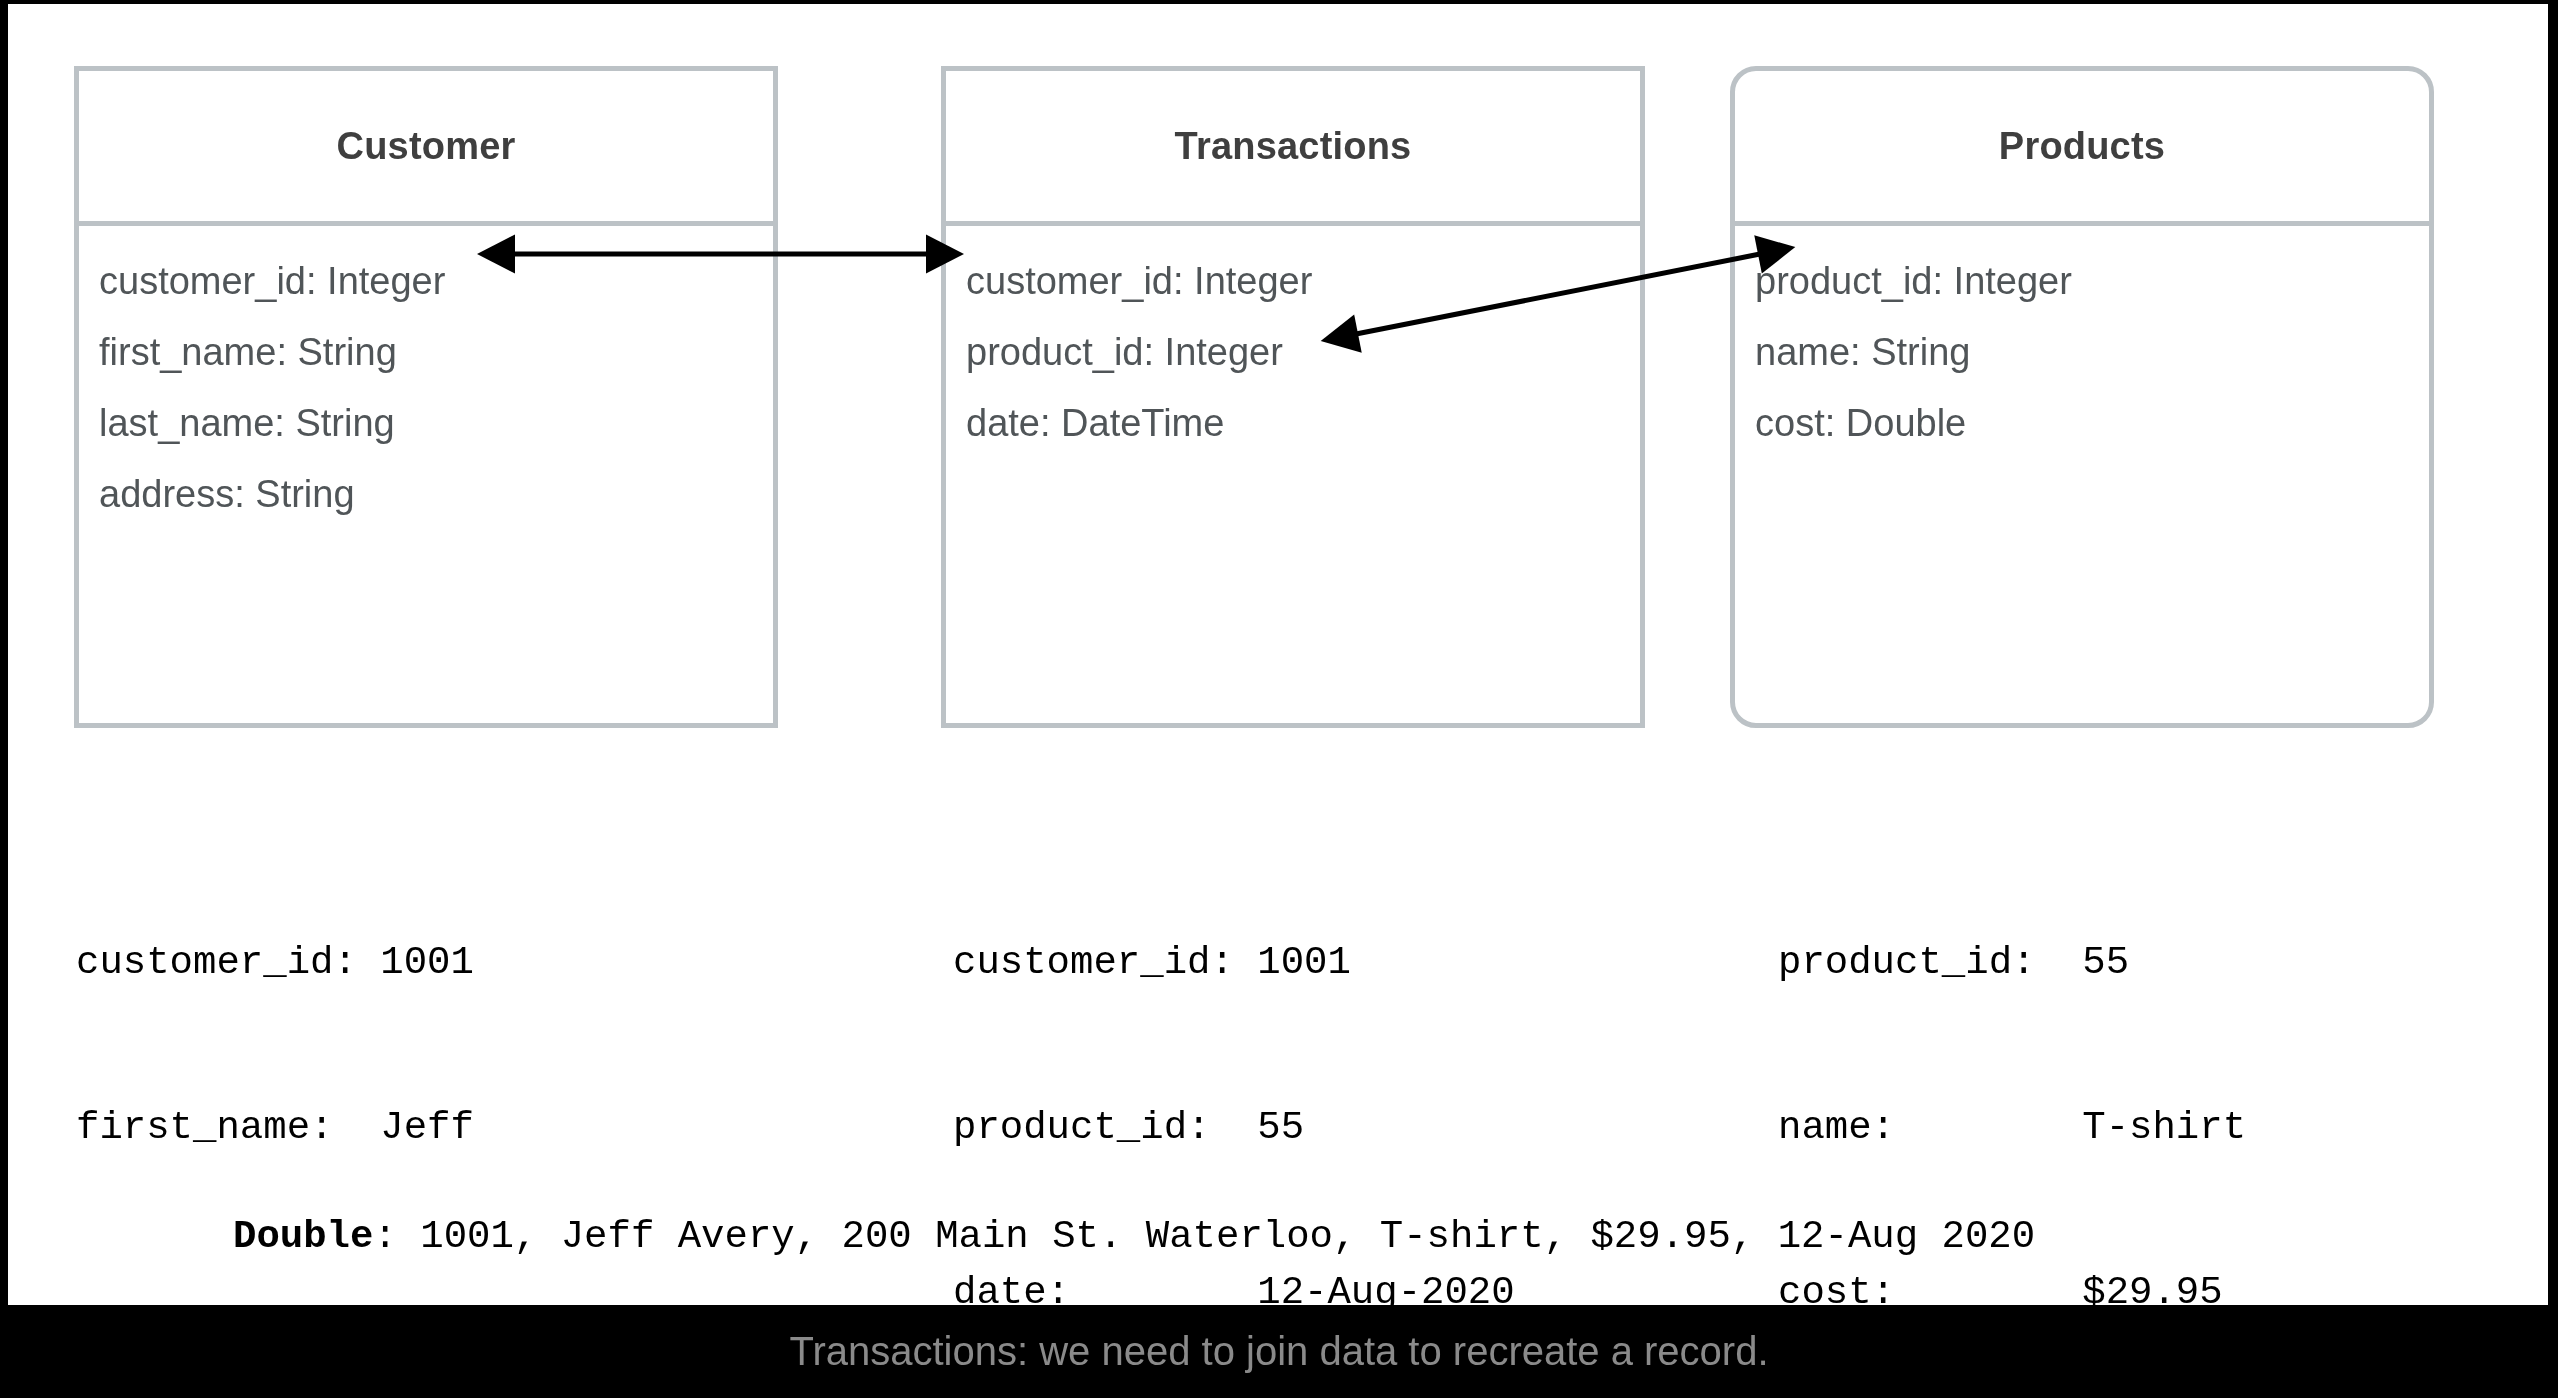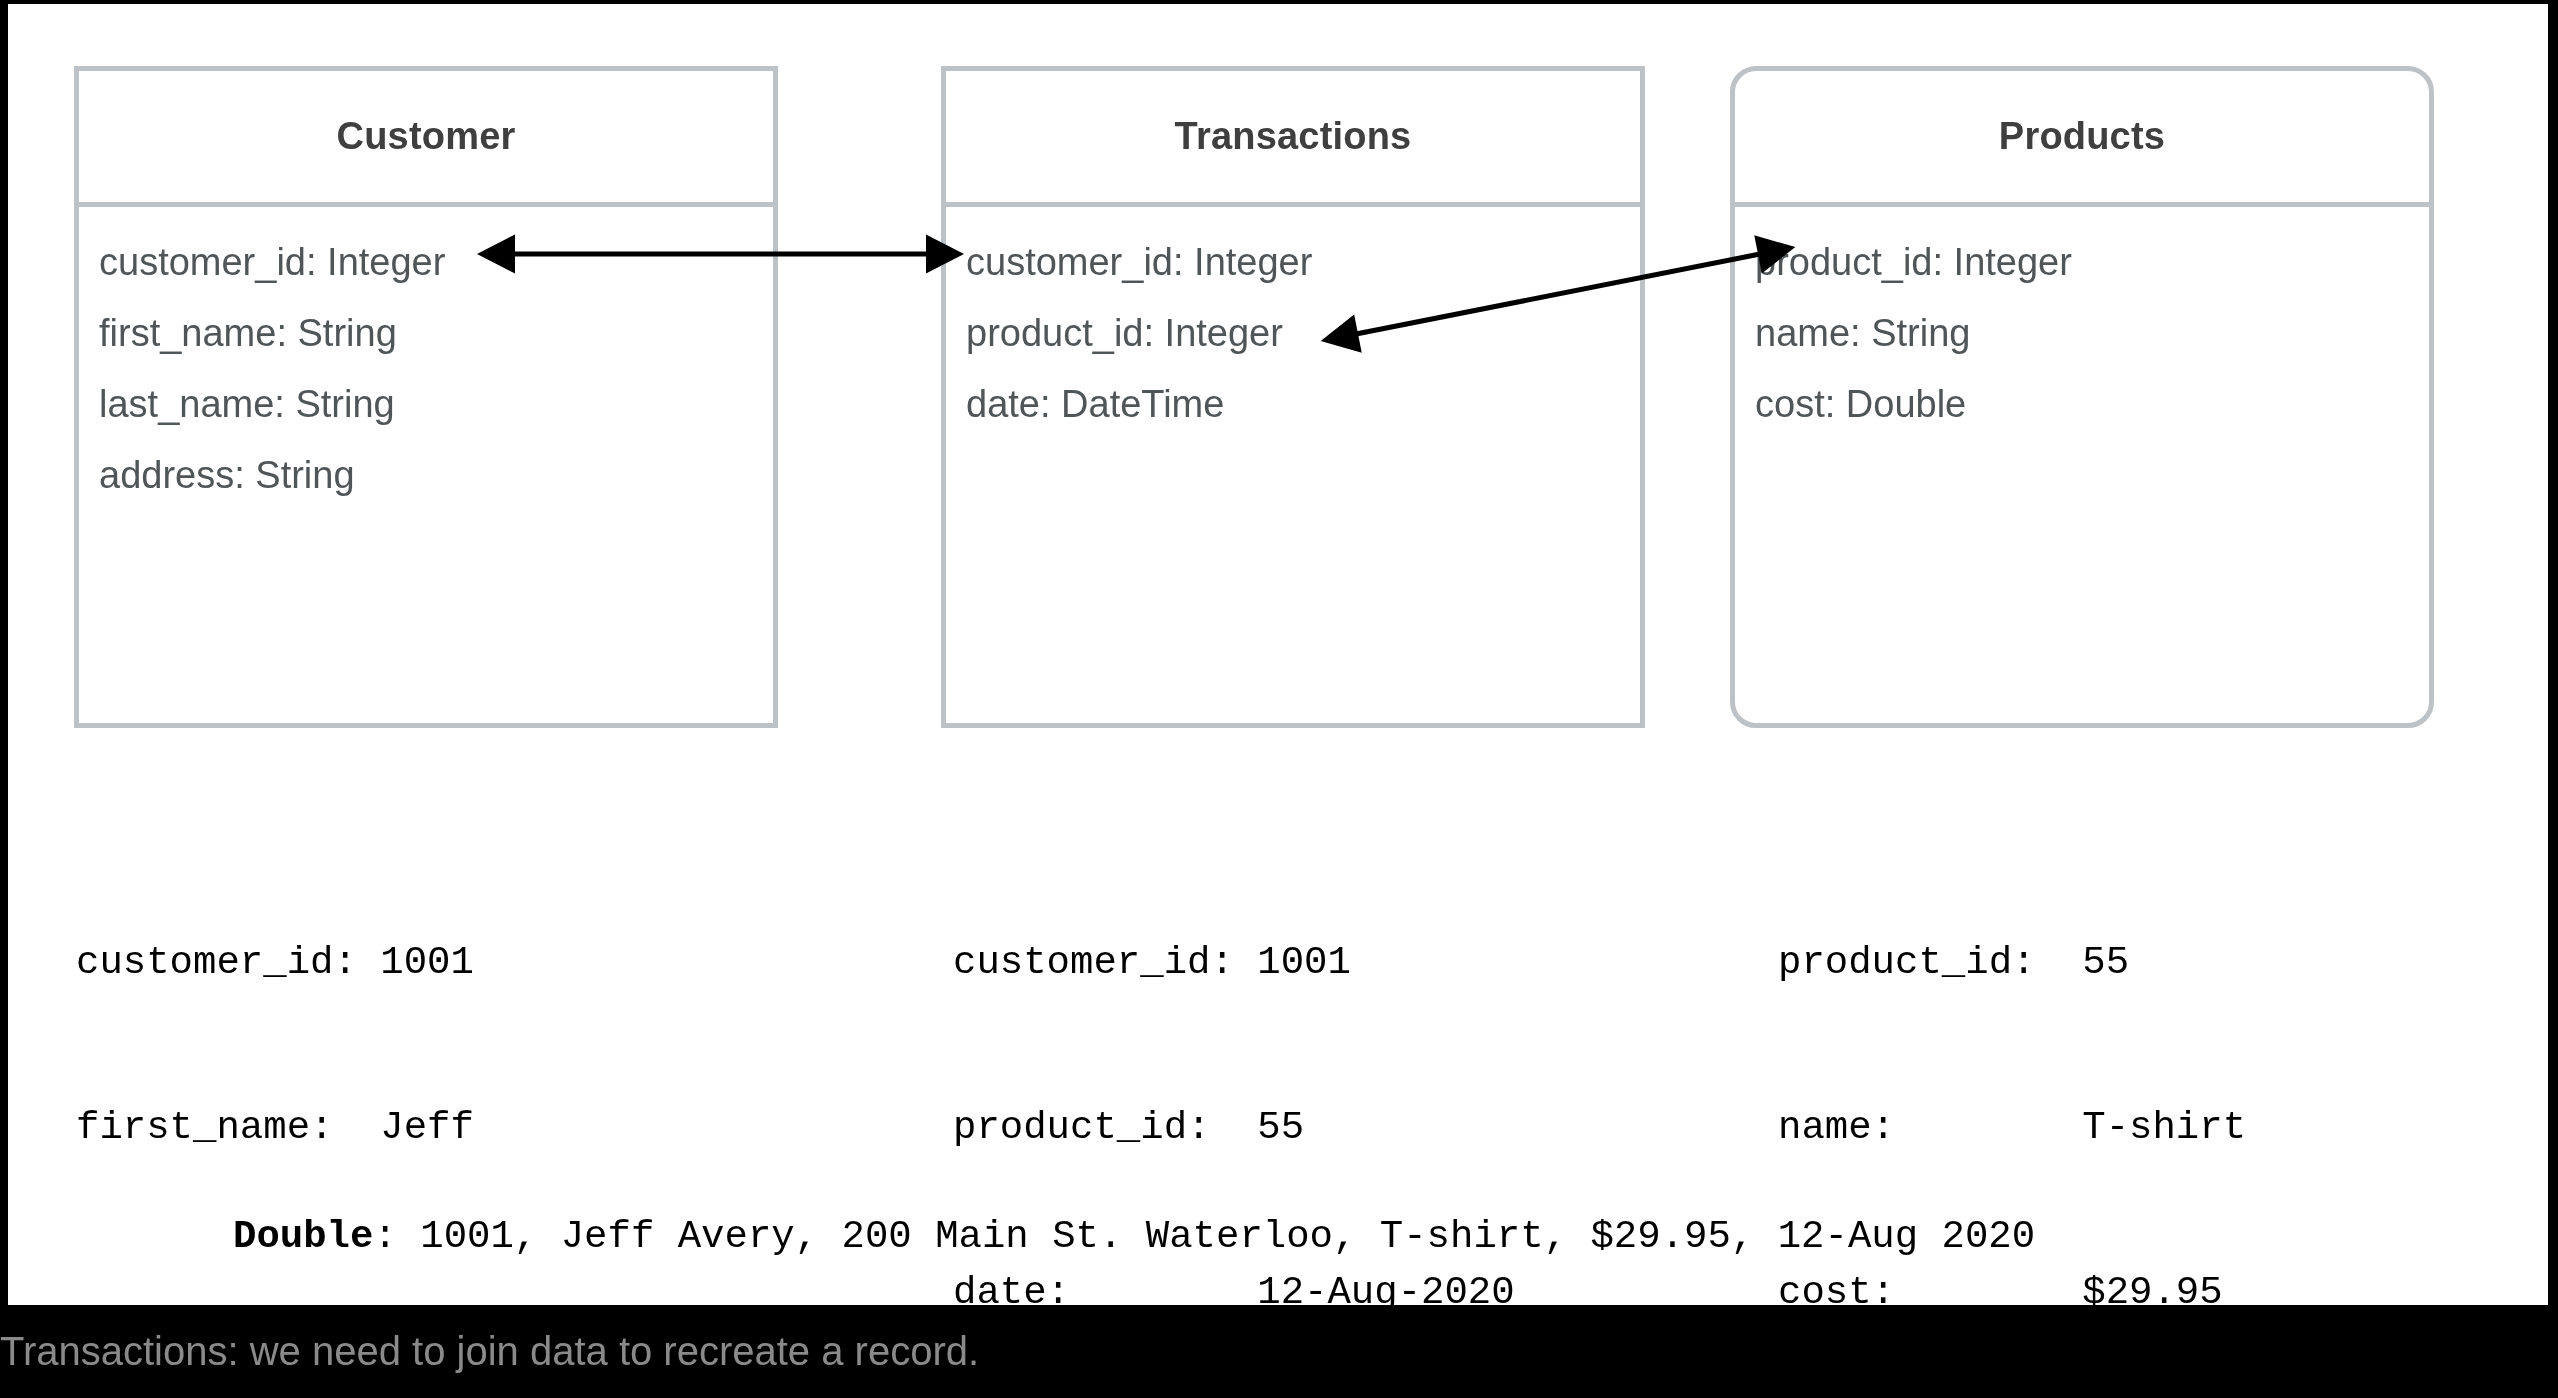--- a/index.html
+++ b/index.html
@@ -33,21 +33,21 @@
 
   
   .entity {
     position: absolute;
     box-sizing: border-box;
     border: 5px solid #bcc2c6;
     background: #ffffff;
   }
   .entity-header {
     box-sizing: border-box;
-    height: 136px;
+    height: 155px;
     border-bottom: 5px solid #bcc2c6;
     display: flex;
     align-items: center;
     justify-content: center;
   }
   .entity-title {
     font-family: "Liberation Sans", sans-serif;
     font-weight: bold;
     font-size: 38px;
     color: #3f3f3f;
@@ -111,21 +111,21 @@
   
   #caption-bar {
     position: absolute;
     left: 0;
     top: 1305px;
     width: 2558px;
     height: 93px;
     background: #000000;
     display: flex;
     align-items: center;
-    justify-content: flex-start;
+    justify-content: center;
   }
   #caption-text {
     font-family: "Liberation Sans", sans-serif;
     font-size: 40px;
     color: #8a8a8a;
     white-space: nowrap;
   }
 </style>
 </head>
 <body>

